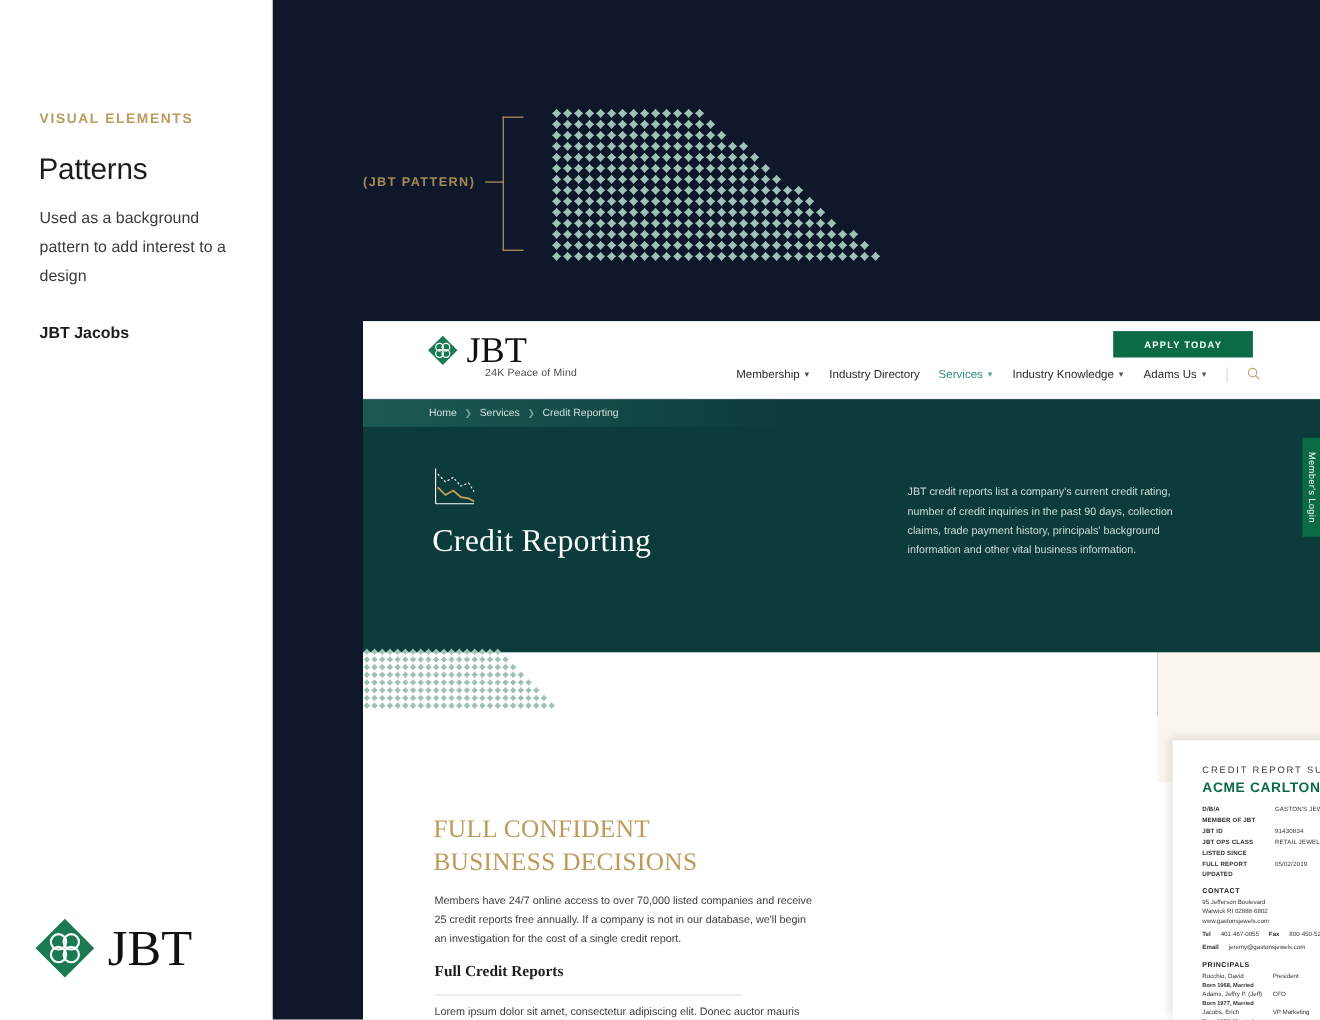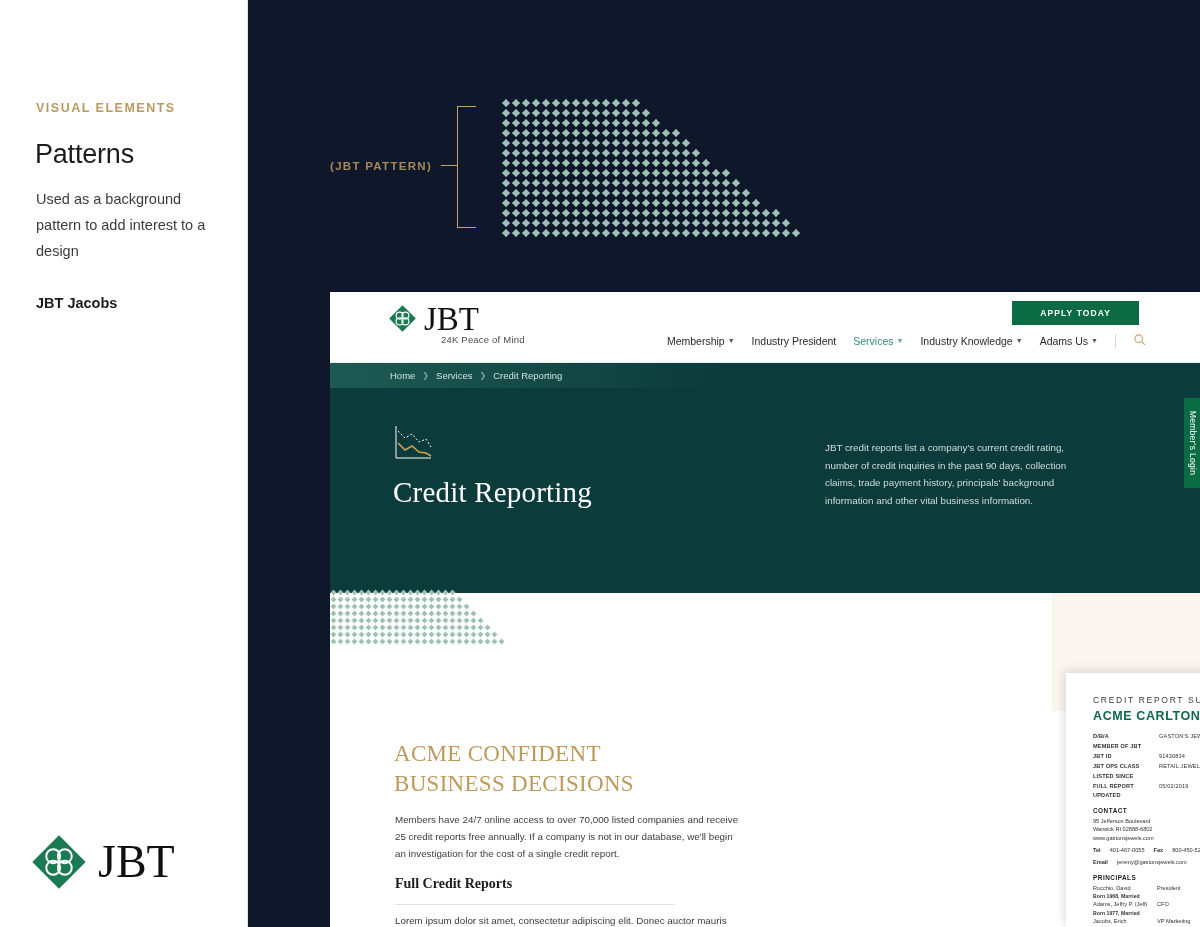--- a/index.html
+++ b/index.html
@@ -548,21 +548,21 @@
         </div>
         <div class="hdr-tag">24K Peace of Mind</div>
         <button class="apply-btn">APPLY TODAY</button>
 
         <div class="nav">
           <div class="nav-item">
             <span>Membership</span>
             <span class="caret">▼</span>
           </div>
           <div class="nav-item">
-            <span>Industry President</span>
+            <span>Industry Directory</span>
           </div>
           <div class="nav-item active">
             <span>Services</span>
             <span class="caret">▼</span>
           </div>
           <div class="nav-item">
             <span>Industry Knowledge</span>
             <span class="caret">▼</span>
           </div>
           <div class="nav-item">
@@ -829,21 +829,21 @@
               <path d="M 136.5 49.5 Q 137.76 51.24 139.5 52.5 Q 137.76 53.76 136.5 55.5 Q 135.24 53.76 133.5 52.5 Q 135.24 51.24 136.5 49.5 Z" fill="#9dc1b4"></path>
               <path d="M 143.5 49.5 Q 144.76 51.24 146.5 52.5 Q 144.76 53.76 143.5 55.5 Q 142.24 53.76 140.5 52.5 Q 142.24 51.24 143.5 49.5 Z" fill="#9dc1b4"></path>
               <path d="M 150.5 49.5 Q 151.76 51.24 153.5 52.5 Q 151.76 53.76 150.5 55.5 Q 149.24 53.76 147.5 52.5 Q 149.24 51.24 150.5 49.5 Z" fill="#9dc1b4"></path>
               <path d="M 157.5 49.5 Q 158.76 51.24 160.5 52.5 Q 158.76 53.76 157.5 55.5 Q 156.24 53.76 154.5 52.5 Q 156.24 51.24 157.5 49.5 Z" fill="#9dc1b4"></path>
               <path d="M 164.5 49.5 Q 165.76 51.24 167.5 52.5 Q 165.76 53.76 164.5 55.5 Q 163.24 53.76 161.5 52.5 Q 163.24 51.24 164.5 49.5 Z" fill="#9dc1b4"></path>
               <path d="M 171.5 49.5 Q 172.76 51.24 174.5 52.5 Q 172.76 53.76 171.5 55.5 Q 170.24 53.76 168.5 52.5 Q 170.24 51.24 171.5 49.5 Z" fill="#9dc1b4"></path>
             </svg>
         </div>
 
         <div class="h2">
-          <span>ACME CONFIDENT</span><br>
+          <span>FULL CONFIDENT</span><br>
           <span>BUSINESS DECISIONS</span>
         </div>
         <div class="lede">Members have 24/7 online access to over 70,000 listed companies and receive 25 credit reports free annually. If a company is not in our database, we'll begin an investigation for the cost of a single credit report.</div>
         <div class="h3">Full Credit Reports</div>
         <div class="rule"></div>
         <div class="body-copy">Lorem ipsum dolor sit amet, consectetur adipiscing elit. Donec auctor mauris ipsum, nec egestas dui lacinia porttitor. Vivamus semper metus nibh dignissim enim suscipit vel. Sed quis sollicitudin minulla tincidunt sagittis lacus commodo felis pellentesque vitae.</div>
       </div>
     </div>
 
     <div class="report-card">

